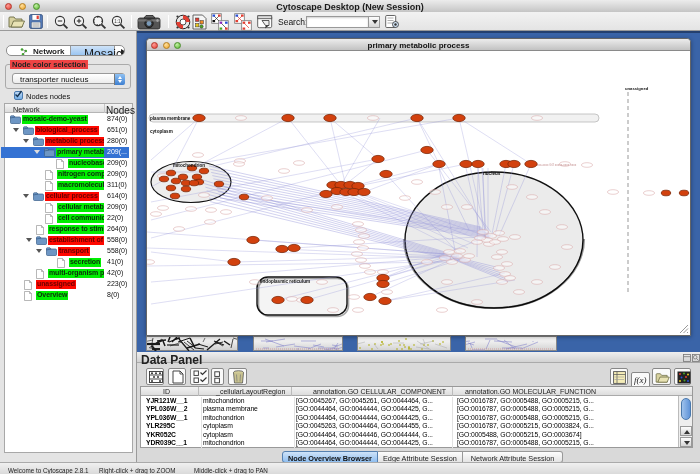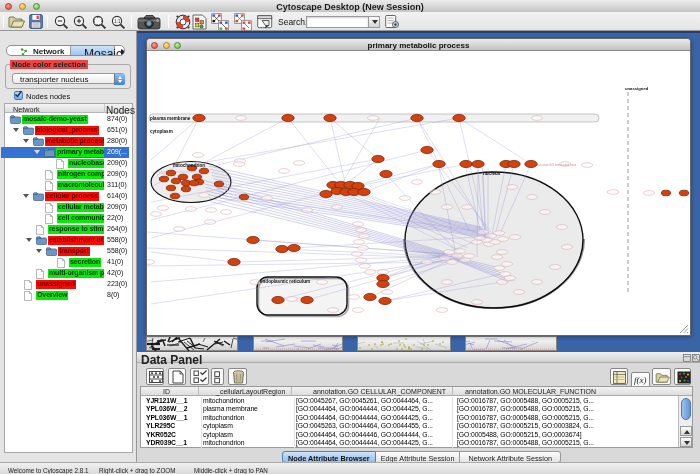--- a/index.html
+++ b/index.html
@@ -847,21 +847,21 @@
       <div class="abs" style="left:1px;top:30px;width:12px;height:10px;background:linear-gradient(#fdfdfd,#d5d5d5);border:1px solid #999">
           <div style="position:absolute;left:3px;top:3px;width:0;height:0;border-left:3px solid transparent;border-right:3px solid transparent;border-bottom:4px solid #333"></div>
         </div>
       <div class="abs" style="left:1px;top:41px;width:12px;height:10px;background:linear-gradient(#fdfdfd,#d5d5d5);border:1px solid #999">
           <div style="position:absolute;left:3px;top:3px;width:0;height:0;border-left:3px solid transparent;border-right:3px solid transparent;border-top:4px solid #333"></div>
         </div>
     </div>
   </div>
 
   <div class="abs" style="left:145px;top:99px;height:12px;display:flex;font-size:7.3px">
-    <div style="background:linear-gradient(#cfe3f8,#8fbef0);border:1px solid #5580b0;border-radius:3px 0 0 3px;padding:1.5px 5px;font-weight:bold;color:#111">Node Attribute Browser</div>
+    <div style="background:linear-gradient(#cfe3f8,#8fbef0);border:1px solid #5580b0;border-radius:3px 0 0 3px;padding:1.5px 5px;font-weight:bold;color:#111">Node Overview Browser</div>
     <div style="background:linear-gradient(#fdfdfd,#e4e4e4);border:1px solid #999;border-left:none;padding:1.5px 5px;color:#222">Edge Attribute Session</div>
     <div style="background:linear-gradient(#fdfdfd,#e4e4e4);border:1px solid #999;border-left:none;border-radius:0 3px 3px 0;padding:1.5px 8px;color:#222">Network Attribute Session</div>
   </div>
 </div>
 
 <div class="abs" style="left:0;top:462px;width:700px;height:12px;background:linear-gradient(#f0f0f0,#dadada);border-top:1px solid #aaa">
   <div class="abs" style="left:8px;top:3.5px;font-size:6.3px;color:#222">Welcome to Cytoscape 2.8.1</div>
   <div class="abs" style="left:99px;top:3.5px;font-size:6.3px;color:#222">Right-click + drag to ZOOM</div>
   <div class="abs" style="left:194px;top:3.5px;font-size:6.3px;color:#222">Middle-click + drag to PAN</div>
 </div>

